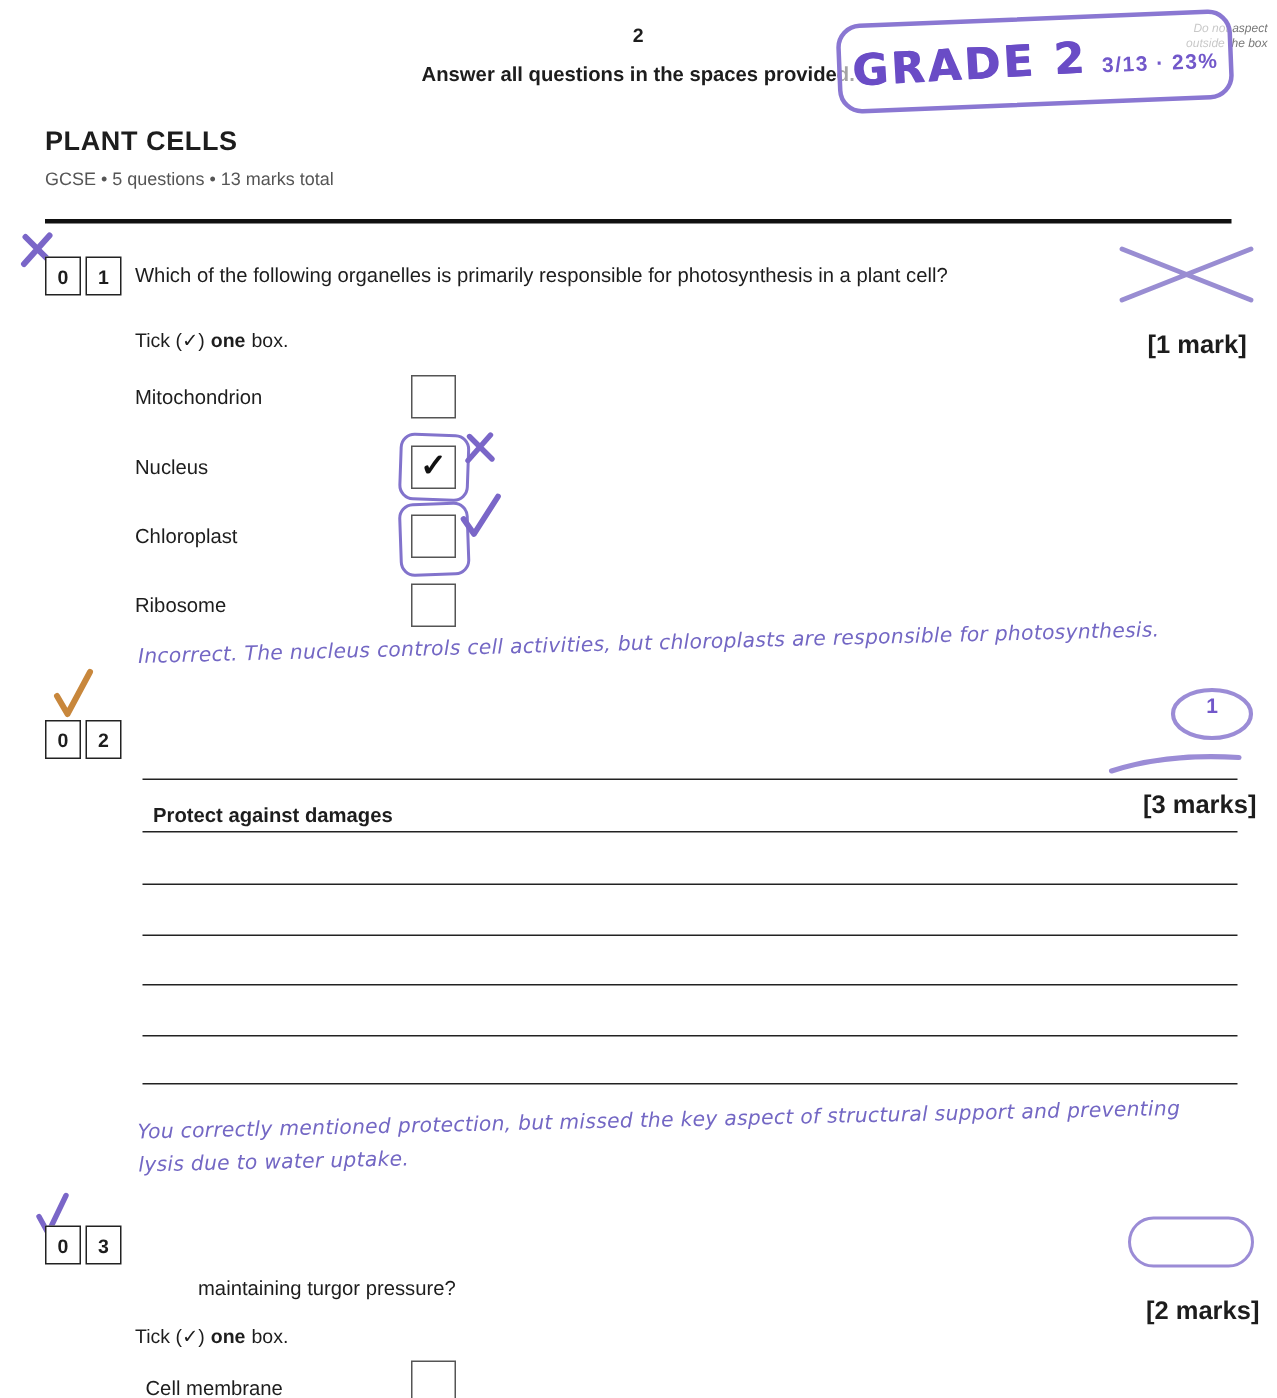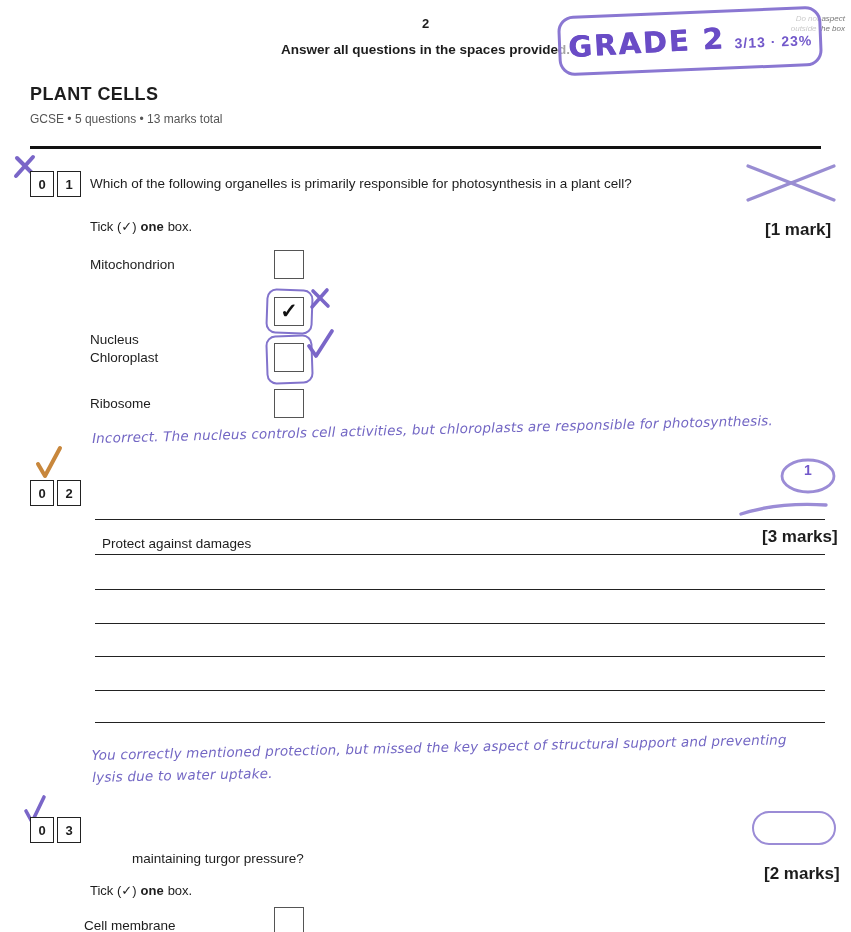--- a/index.html
+++ b/index.html
@@ -56,21 +56,21 @@
   }
   .checkbox .tick { font-size:21px; font-weight:bold; color:#111; line-height:1; margin-top:-2px; }
 
   .hand { color:#7367c4; font-size:13.5px; font-style:italic; letter-spacing:0.2px;
           font-family:"DejaVu Sans", sans-serif; }
 
   .purple-outline { border:2.6px solid #8273cc; border-radius:10px; background:transparent; }
   .marks-oval { border:2.6px solid #9b8cd6; border-radius:20px; }
 
   .ans-line { border-bottom:1.6px solid #222; }
-  .ans-text { font-size:13.5px; }
+  .ans-text { font-size:13.5px;font-weight:bold; }
 
   svg { display:block; }
 </style>
 </head>
 <body>
 
 <div class="page">
 
   <div class="abs page-num">2</div>
   <div class="abs instruction">Answer all questions in the spaces provided.</div>
@@ -102,21 +102,21 @@
       </svg>
   </div>
 
   <div class="abs tick-instr" style="left:90px; top:219px;">
     <span>Tick (✓)</span><span class="b">one</span><span>box.</span>
   </div>
 
   <div class="abs opt-label" style="left:90px; top:257px;">Mitochondrion</div>
   <div class="abs checkbox" style="left:274px; top:250px;"></div>
 
-  <div class="abs opt-label" style="left:90px; top:304px;margin-top:28px;">Nucleus</div>
+  <div class="abs opt-label" style="left:90px; top:304px;">Nucleus</div>
   <div class="abs checkbox" style="left:274px; top:297px;">
     <span class="tick">✓</span>
   </div>
   <div class="abs purple-outline" style="left:266px; top:289px; width:47px; height:45px; transform:rotate(2deg);"></div>
   <div class="abs" style="left:309px; top:286px;">
     <svg width="24" height="24" viewBox="0 0 24 24">
         <path d="M4 5 L19 20 M18 4 L3 21" stroke="#7a66c8" stroke-width="3.6" stroke-linecap="round" fill="none"></path>
       </svg>
   </div>
 
@@ -182,16 +182,16 @@
   </div>
   <div class="abs qtext" style="left:90px; top:851px; width:630px;margin-left:42px;">maintaining turgor pressure?</div>
 
   <div class="abs marks-oval" style="left:752px; top:811px; width:84px; height:34px;"></div>
   <div class="abs marks" style="left:764px; top:820px;">[2 marks]</div>
 
   <div class="abs tick-instr" style="left:90px; top:883px;">
     <span>Tick (✓)</span><span class="b">one</span><span>box.</span>
   </div>
 
-  <div class="abs opt-label" style="left:84px; top:918px;">Cell membrane</div>
+  <div class="abs opt-label" style="left:97px; top:918px;">Cell membrane</div>
   <div class="abs checkbox" style="left:274px; top:907px;"></div>
 
 </div>
 
 </body></html>

